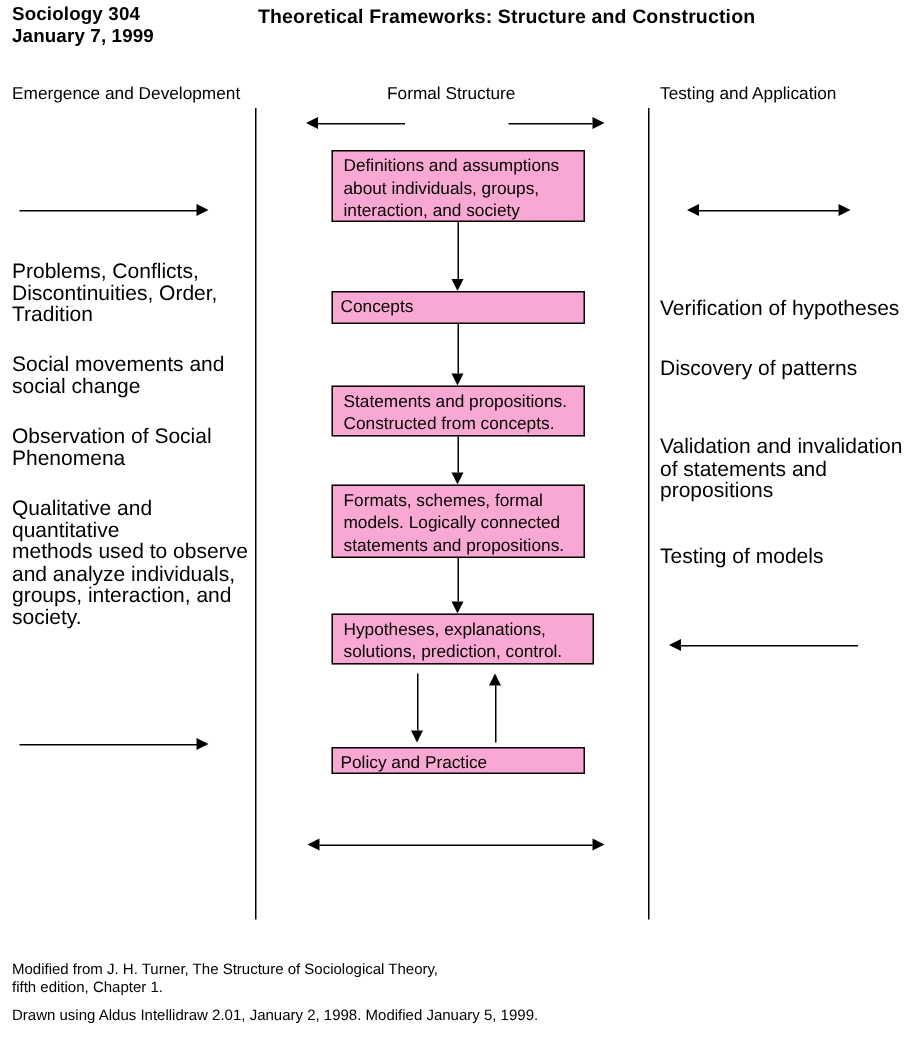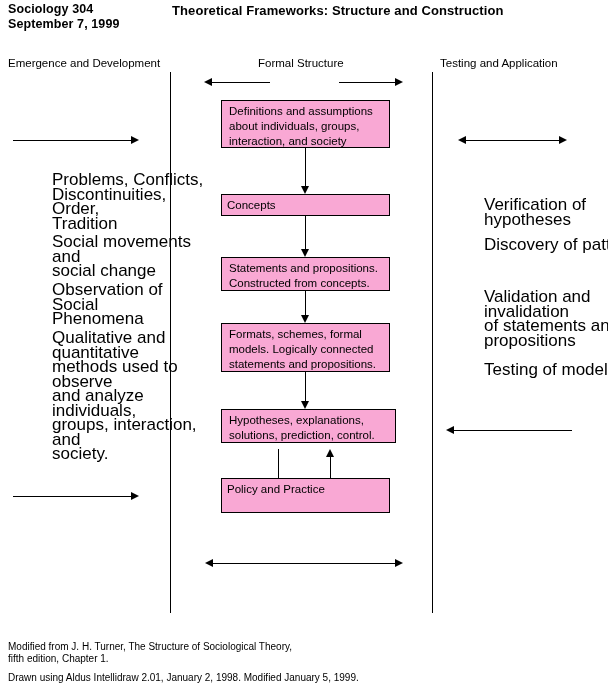--- a/index.html
+++ b/index.html
@@ -52,23 +52,22 @@
     top: 72px;
     width: 1px;
     height: 541px;
     background: #000000;
   }
   .divider-left  { left: 170px; }
   .divider-right { left: 432px; }
 
   
   .side-text {
-    font-size: 17px;
+    font-size: 14px;
     line-height: 14.5px;
-    margin-left: 44px;
   }
 
   
   .flowbox {
     border: 1px solid #000000;
     background: #f9a8d4;
     font-size: 11.5px;
     line-height: 15px;
     box-sizing: border-box;
     padding: 3px 5px 3px 7px;
@@ -116,21 +115,21 @@
   .footer-a { top: 641px; }
   .footer-b { top: 672px; }
 </style>
 </head>
 <body>
 
 <div id="page">
 
   <div class="abs hdr-course">
     <div>Sociology 304</div>
-    <div>September 7, 1999</div>
+    <div>January 7, 1999</div>
   </div>
 
   <div class="abs hdr-title">Theoretical Frameworks:  Structure and Construction</div>
 
   <div class="abs col-head col-head-left">Emergence and Development</div>
   <div class="abs col-head col-head-mid">Formal Structure</div>
   <div class="abs col-head col-head-right">Testing and Application</div>
 
   <div class="abs divider divider-left"></div>
   <div class="abs divider divider-right"></div>
@@ -220,21 +219,21 @@
 
   <div class="abs">
     <div class="abs arrow-shaft-v" style="left:278px; top:449px; height:38px;"></div>
     <div class="abs head head-down" style="left:274px; top:487px;"></div>
   </div>
   <div class="abs">
     <div class="abs head head-up" style="left:326px; top:449px;"></div>
     <div class="abs arrow-shaft-v" style="left:330px; top:457px; height:38px;"></div>
   </div>
 
-  <div class="abs flowbox center-text" style="left:221px; top:478px; width:169px; height:35px;">Policy and Practice</div>
+  <div class="abs flowbox center-text" style="left:221px; top:498px; width:169px; height:18px;">Policy and Practice</div>
 
   <div class="abs">
     <div class="abs head head-left" style="left:205px; top:559px;"></div>
     <div class="abs arrow-shaft-h" style="left:213px; top:563px; width:182px;"></div>
     <div class="abs head head-right" style="left:395px; top:559px;"></div>
   </div>
 
   <div class="abs footer footer-a">
     <div>Modified from J. H. Turner, The Structure of Sociological Theory,</div>
     <div>fifth edition, Chapter 1.</div>

